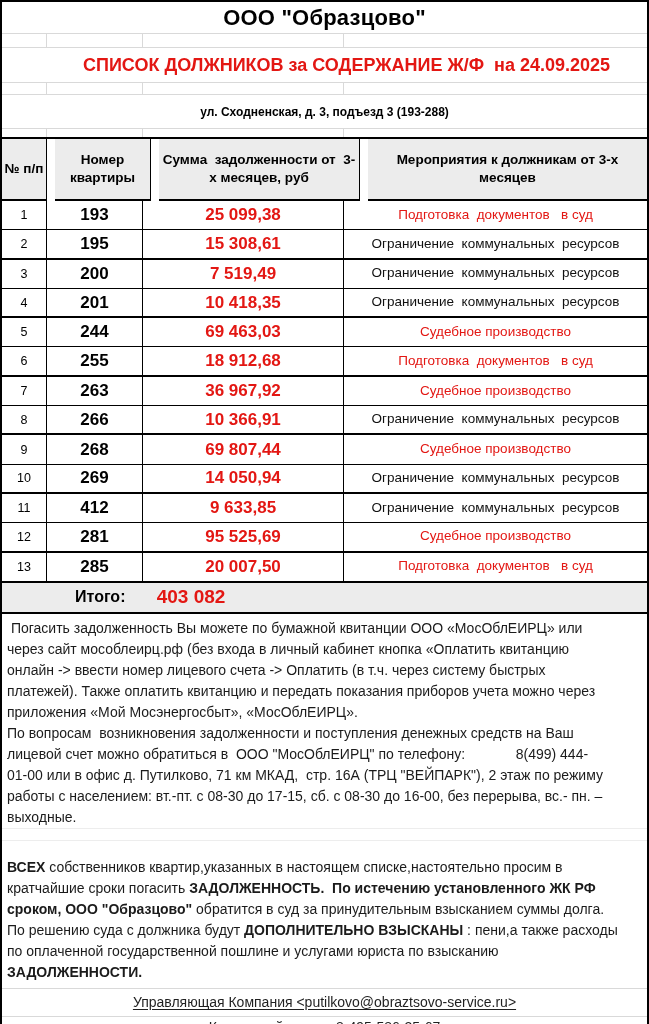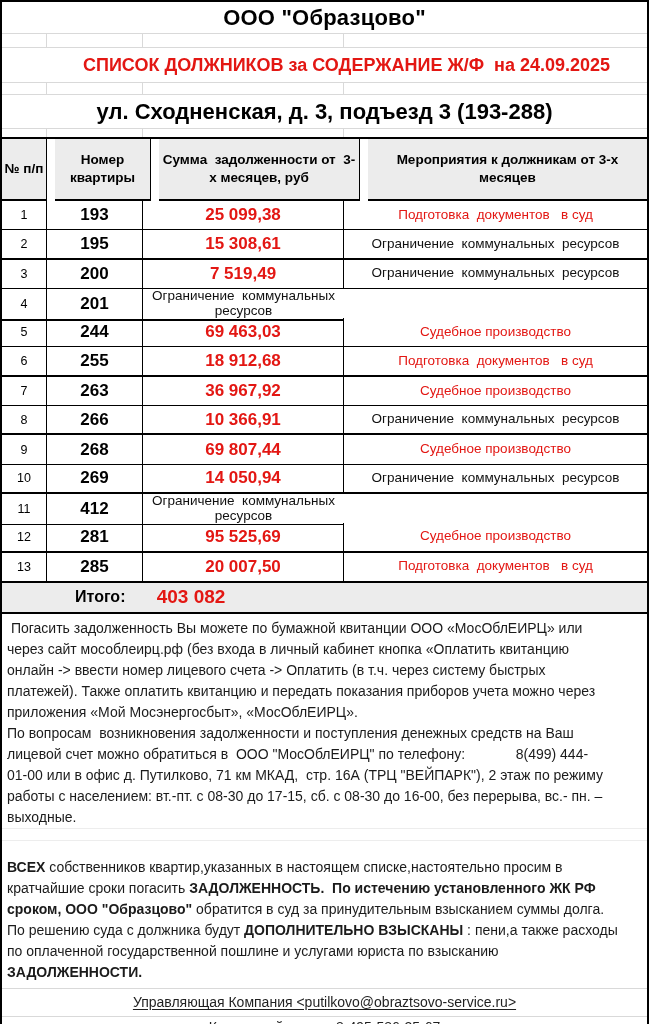--- a/index.html
+++ b/index.html
@@ -41,21 +41,21 @@
   .sp2{height:13px;}
   .sp3{height:9px;border-bottom:none;}
   .row-red{
     height:34px;display:flex;align-items:center;justify-content:center;
     color:var(--accent-red);font-size:18px;font-weight:700;
     white-space:pre-wrap;
     padding-left:44px;
   }
   .row-addr{
     height:33px;display:flex;align-items:center;justify-content:center;
-    font-size:22px;font-weight:700;
+    font-size:12px;font-weight:700;
   }
   
   .thead{
     display:grid;grid-template-columns:45px 96px 201px 1fr;
     height:64px;
     border-top:2px solid #000;
     gap:8px;
   }
   .th{
     background:var(--cell-bg);
@@ -182,20 +182,21 @@
     <div class="trow">
       <div class="td c-num">3</div>
       <div class="td c-apt">200</div>
       <div class="td c-amt">7 519,49</div>
       <div class="td c-act black-text">Ограничение  коммунальных  ресурсов</div>
     </div>
 
     <div class="trow">
       <div class="td c-num">4</div>
       <div class="td c-apt">201</div>
+      <div class="td c-amt">10 418,35</div>
       <div class="td c-act black-text">Ограничение  коммунальных  ресурсов</div>
     </div>
 
     <div class="trow">
       <div class="td c-num">5</div>
       <div class="td c-apt">244</div>
       <div class="td c-amt">69 463,03</div>
       <div class="td c-act red-text">Судебное производство</div>
     </div>
 
@@ -230,20 +231,21 @@
     <div class="trow">
       <div class="td c-num">10</div>
       <div class="td c-apt">269</div>
       <div class="td c-amt">14 050,94</div>
       <div class="td c-act black-text">Ограничение  коммунальных  ресурсов</div>
     </div>
 
     <div class="trow">
       <div class="td c-num">11</div>
       <div class="td c-apt">412</div>
+      <div class="td c-amt">9 633,85</div>
       <div class="td c-act black-text">Ограничение  коммунальных  ресурсов</div>
     </div>
 
     <div class="trow">
       <div class="td c-num">12</div>
       <div class="td c-apt">281</div>
       <div class="td c-amt">95 525,69</div>
       <div class="td c-act red-text">Судебное производство</div>
     </div>
 

